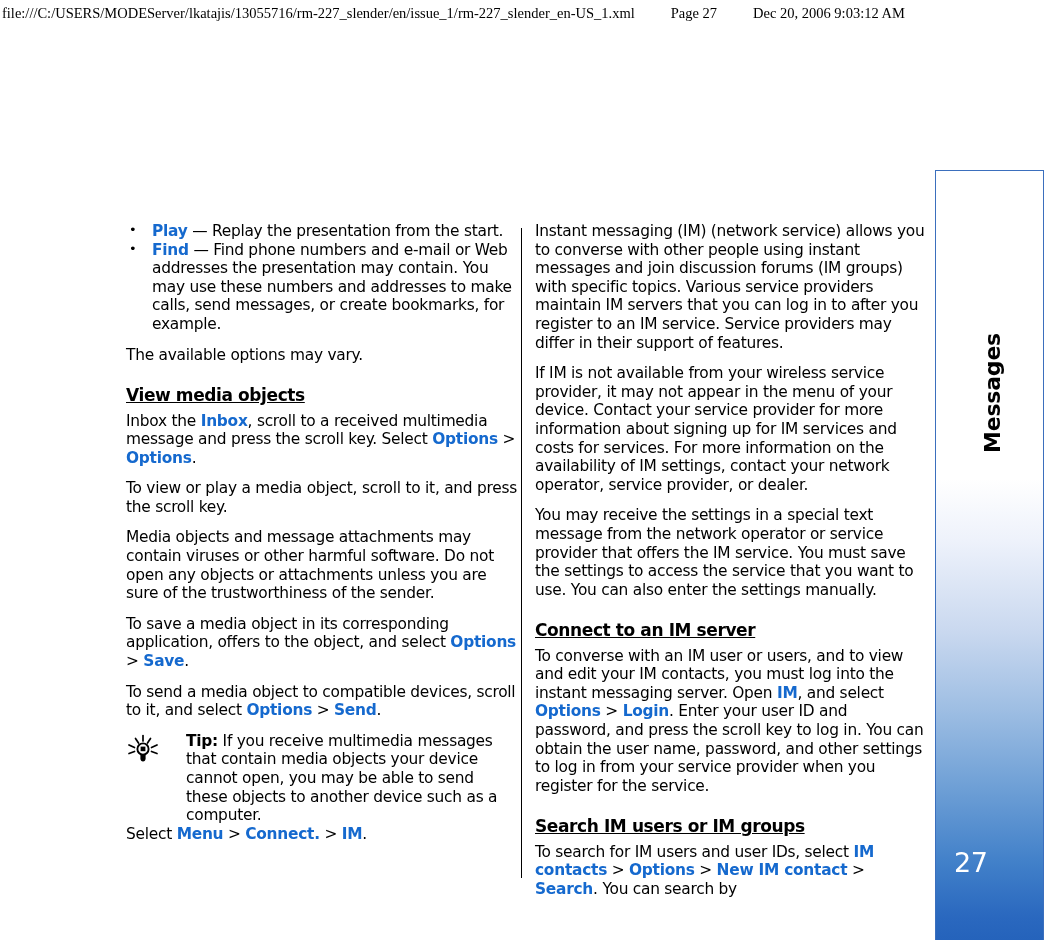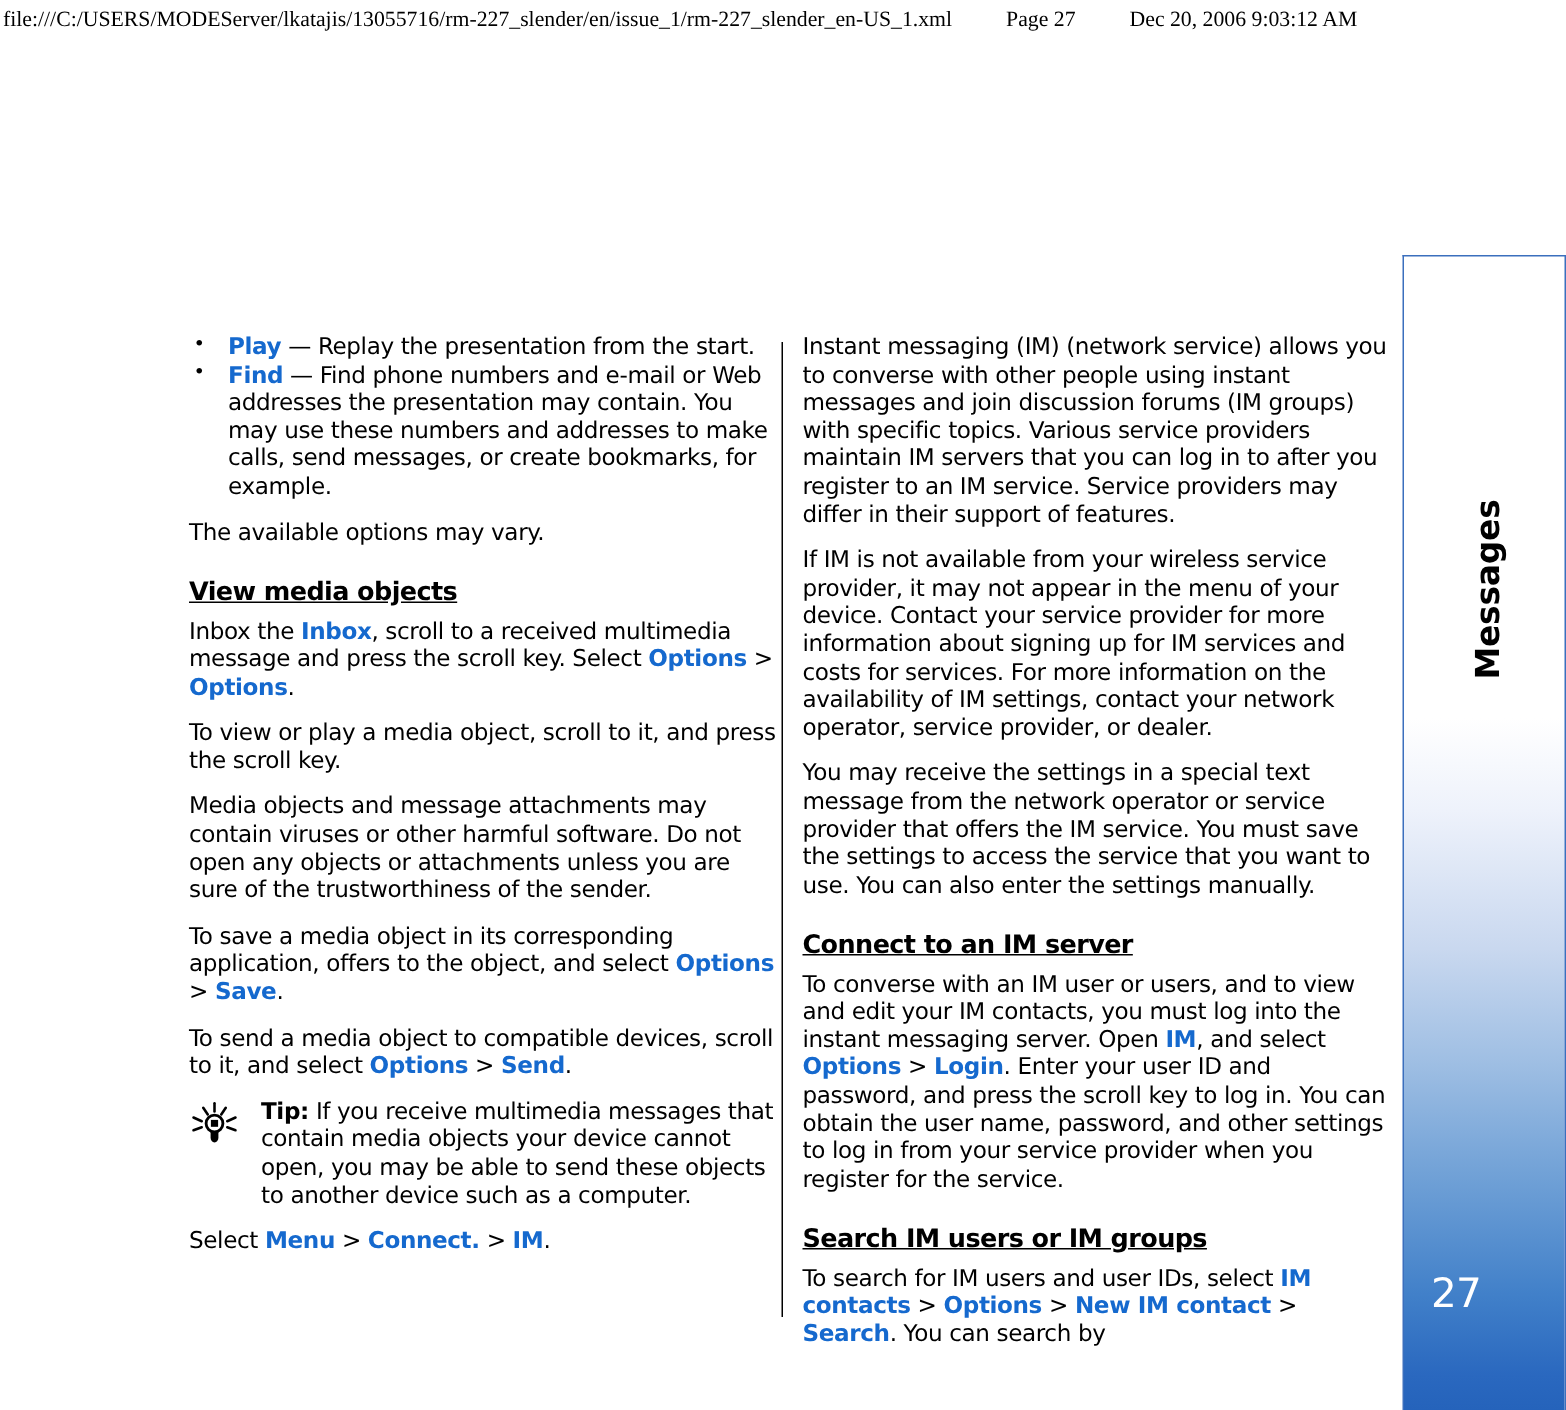--- a/index.html
+++ b/index.html
@@ -110,21 +110,22 @@
     left: 3px;
     top: -1px;
     font-size: 13px;
     color: #000;
   }
 
   
   .tip {
     position: relative;
     display: flex;
-    margin: 12px 0 12px 0;
+    margin: 12px 0 0 0;
+    gap: 12px;
   }
   .tip-icon {
     width: 48px;
     flex: 0 0 48px;
     padding-top: 2px;
     display: flex;
     justify-content: flex-start;
   }
   .tip-body {
     font-family: "DejaVu Sans", sans-serif;

